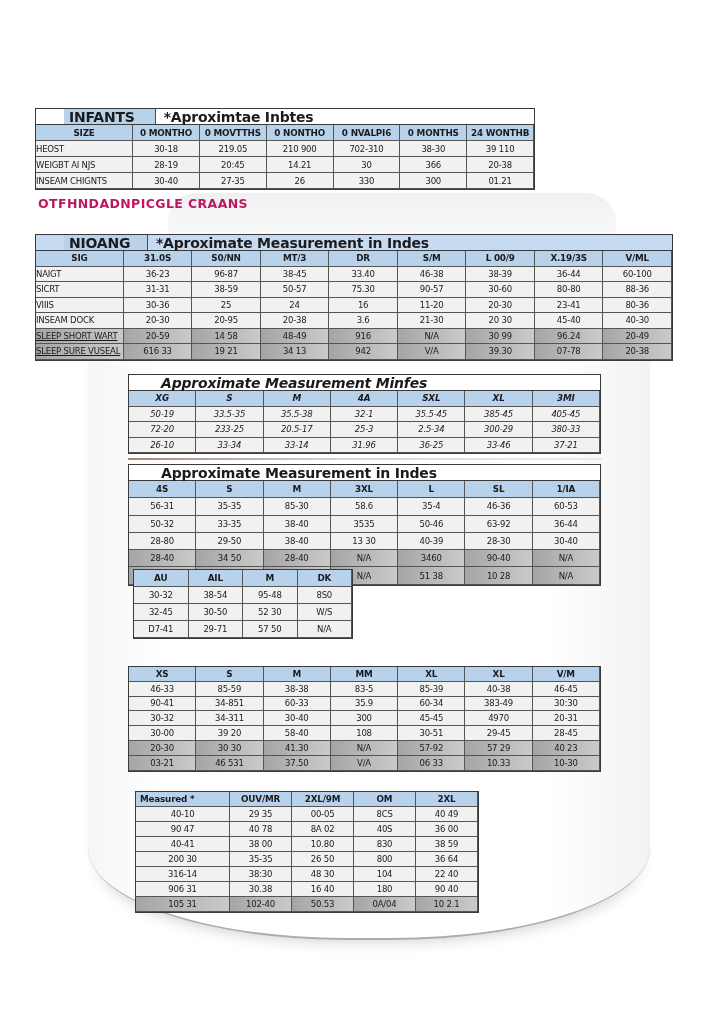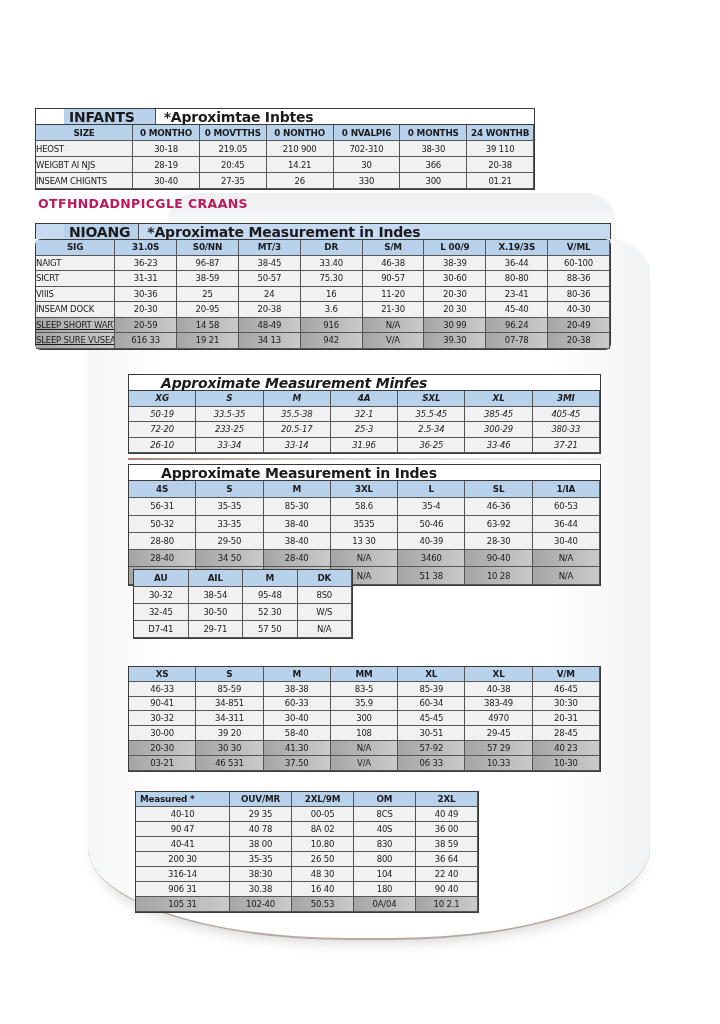--- a/index.html
+++ b/index.html
@@ -32,21 +32,21 @@
   .cell{display:flex;align-items:center;justify-content:center;
        border-right:1px solid #555;border-bottom:1px solid #555;
        background:#f1f1f2;overflow:hidden;white-space:nowrap;}
   .hcell{background:#b9d2ec;font-weight:bold;font-size:8.8px;}
   .cell.lab{justify-content:flex-start;font-weight:normal;}
   .cell.shaded{background:linear-gradient(90deg,#a5a5a5,#cacaca);}
   .cell.shaded.lab{text-decoration:underline;}
   
   .t1{left:35px;top:108px;width:500px;}  .t1 .tgrid{grid-template-columns:19.5% repeat(6,1fr);grid-auto-rows:16px;}
   .t1 .title-row .table-title-left{width:19.5%;}
-  .t2{left:35px;top:223px;width:576px;}  .t2 .tgrid{grid-template-columns:13.8% repeat(8,1fr);grid-auto-rows:15.5px;border-radius:6px;}
+  .t2{left:35px;top:234px;width:638px;}  .t2 .tgrid{grid-template-columns:13.8% repeat(8,1fr);grid-auto-rows:15.5px;}
   .t2 .title-row .table-title-left{width:13.8%;}
   .t3{left:128px;top:374px;width:473px;font-style:italic;} .t3 .tgrid{grid-template-columns:repeat(7,1fr);grid-auto-rows:15.5px;}
   .t4{left:128px;top:464px;width:473px;} .t4 .tgrid{grid-template-columns:repeat(7,1fr);grid-auto-rows:17.3px;}
   .t5{left:133px;top:569px;width:220px;} .t5 .tgrid{grid-template-columns:repeat(4,1fr);grid-auto-rows:17px;}
   .t6{left:128px;top:666px;width:473px;} .t6 .tgrid{grid-template-columns:repeat(7,1fr);grid-auto-rows:14.8px;}
   .t7{left:123px;top:791px;width:356px;} .t7 .tgrid{grid-template-columns:27.5% repeat(4,1fr);grid-auto-rows:15px;margin-left:12px;}
   .t7 .hcell:first-child{justify-content:flex-start;padding-left:4px;}
 </style>
 </head>
 <body>

